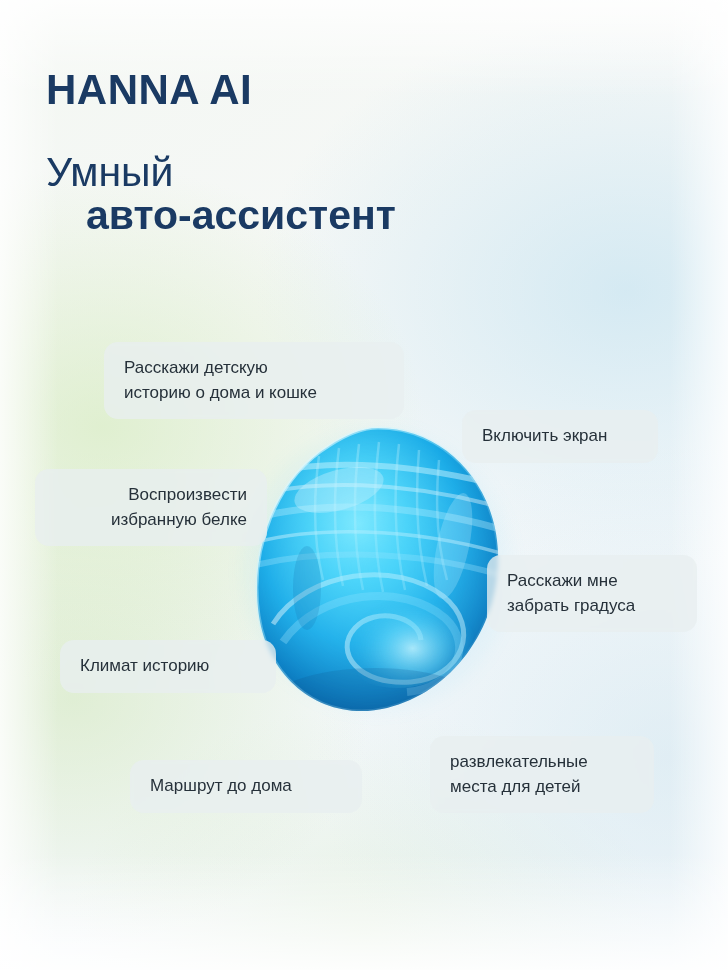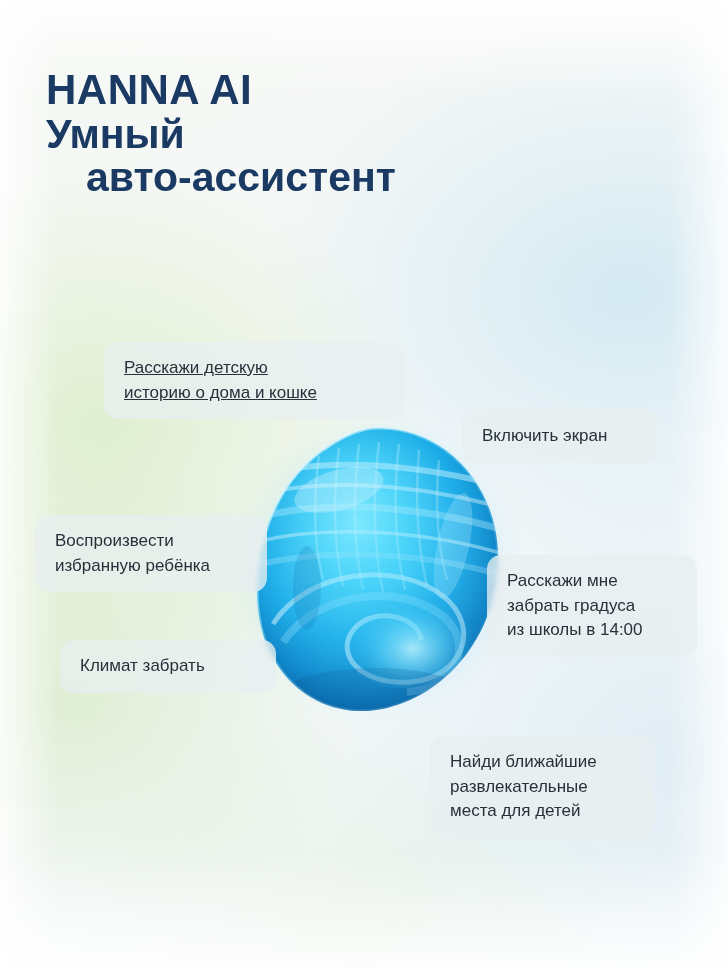--- a/index.html
+++ b/index.html
@@ -51,23 +51,24 @@
   }
   .headline .brand {
     font-size: 42px;
     font-weight: bold;
     letter-spacing: 0.5px;
     display: block;
     white-space: nowrap;
   }
   .headline .sub1 {
     font-size: 41px;
-    font-weight: bold;
+    font-weight: normal;
     display: block;
     white-space: nowrap;
+    margin-top: 38px;
   }
   .headline .sub2 {
     font-size: 41px;
     font-weight: bold;
     display: block;
     white-space: nowrap;
     margin-left: 40px;
   }
 
   
@@ -97,23 +98,23 @@
     border-radius: 14px;
     background: rgba(232, 238, 240, 0.78);
     color: #26313a;
     font-size: 17px;
     line-height: 1.45;
     padding: 14px 20px;
     box-sizing: border-box;
     backdrop-filter: blur(2px);
   }
 
-  #bubble-story   { left: 104px; top: 342px;  width: 300px; text-decoration: underline; }
+  #bubble-story   { left: 104px; top: 342px;  width: 300px; }
   #bubble-screen  { left: 462px; top: 410px;  width: 196px; }
-  #bubble-music   { left: 35px;  top: 515px;  width: 232px; }
+  #bubble-music   { left: 35px;  top: 469px;  width: 232px; text-align: right; }
   #bubble-remind  { left: 487px; top: 555px;  width: 210px; }
   #bubble-climate { left: 60px;  top: 640px;  width: 216px; }
   #bubble-route   { left: 130px; top: 760px;  width: 232px; }
   #bubble-places  { left: 430px; top: 736px;  width: 224px; }
 
   .bubble .line { display: block; white-space: nowrap; }
 </style>
 </head>
 <body>
 
@@ -206,33 +207,34 @@
     <span class="line">Расскажи детскую</span>
     <span class="line">историю о дома и кошке</span>
   </div>
 
   <div class="bubble" id="bubble-screen">
     <span class="line">Включить экран</span>
   </div>
 
   <div class="bubble" id="bubble-music">
     <span class="line">Воспроизвести</span>
-    <span class="line">избранную ребёнка</span>
+    <span class="line">избранную белке</span>
   </div>
 
   <div class="bubble" id="bubble-remind">
     <span class="line">Расскажи мне</span>
     <span class="line">забрать градуса</span>
-    <span class="line">из школы в 14:00</span>
   </div>
 
   <div class="bubble" id="bubble-climate">
-    <span class="line">Климат забрать</span>
-  </div>
-
+    <span class="line">Климат историю</span>
+  </div>
+
+  <div class="bubble" id="bubble-route">
+    <span class="line">Маршрут до дома</span>
+  </div>
 
   <div class="bubble" id="bubble-places">
-    <span class="line">Найди ближайшие</span>
     <span class="line">развлекательные</span>
     <span class="line">места для детей</span>
   </div>
 
 </div>
 
 </body></html>

